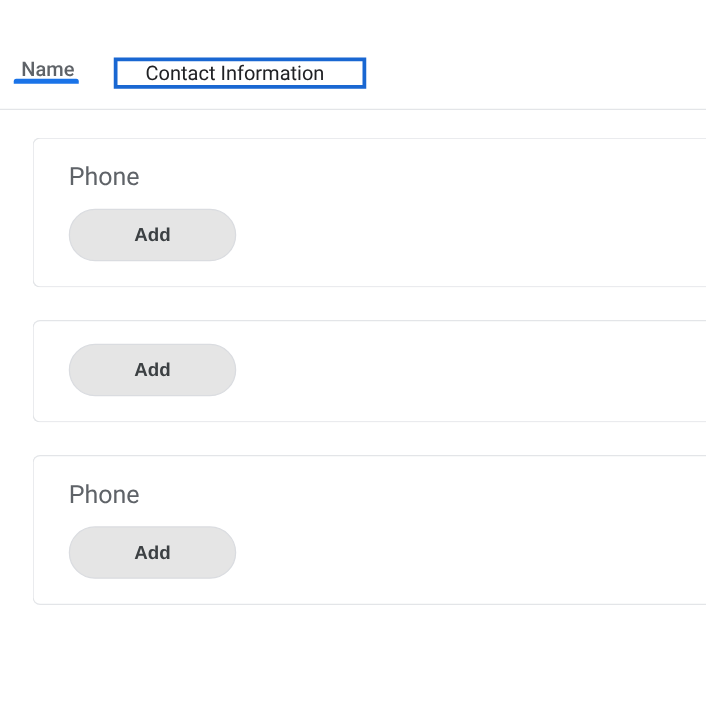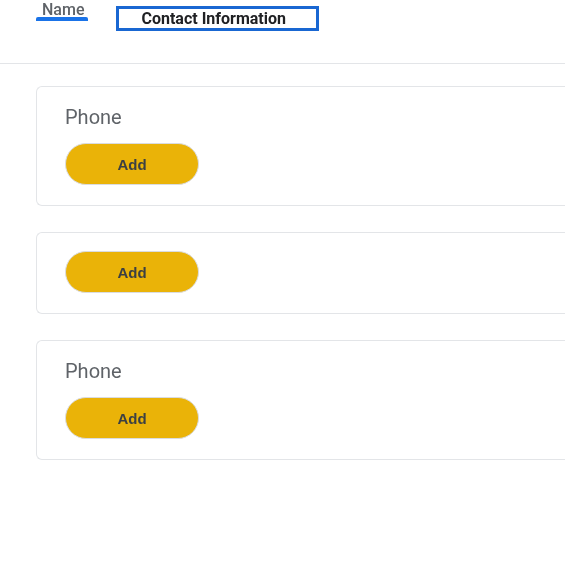--- a/index.html
+++ b/index.html
@@ -8,24 +8,25 @@
     padding: 0;
     font-family: -apple-system, BlinkMacSystemFont, "Segoe UI", Roboto, Arial, sans-serif;
     background: #ffffff;
     color: #202124;
     width: 565px;
     height: 568px;
     overflow: hidden;
   }
   .tab-strip {
     display: flex;
-    align-items: flex-start;
+    align-items: center;
     height: 64px;
-    padding-left: 32px;
+    padding-left: 7px;
     border-bottom: 1px solid #e3e5e8;
+    margin-top: 24px;
   }
   .tab {
     position: relative;
     display: flex;
     align-items: center;
     padding: 0 18px 0 10px;
     margin-right: 14px;
     font-size: 16px;
     font-weight: 500;
     color: #5f6368;
@@ -44,24 +45,24 @@
   .tab.selected {
     color: #202124;
     border: 3px solid #1967d2;
     padding-left: 22px;
     padding-right: 30px;
     margin-top: 6px;
     margin-bottom: 0;
     border-bottom: 3px solid #1967d2;
   }
   .tab.selected .label {
-    font-weight: 700;
+    font-weight: 400;
   }
   .content {
-    padding: 22px 0 0 36px;
+    padding: 22px 0 0 26px;
   }
   .card {
     border: 1px solid #e3e5e8;
     border-right: none;
     border-radius: 6px 0 0 6px;
     padding: 18px 0 20px 28px;
     margin-bottom: 26px;
     background: #ffffff;
   }
   .card-title {
@@ -71,21 +72,21 @@
     margin: 0 0 14px 0;
   }
   .add-btn {
     display: inline-flex;
     align-items: center;
     justify-content: center;
     min-width: 134px;
     height: 42px;
     border-radius: 999px;
     border: 1px solid #dadce0;
-    background: #eab308;
+    background: #e5e5e5;
     color: #3c4043;
     font-size: 15px;
     font-weight: 600;
     cursor: pointer;
     user-select: none;
   }
 </style>
 </head>
 <body>
 

